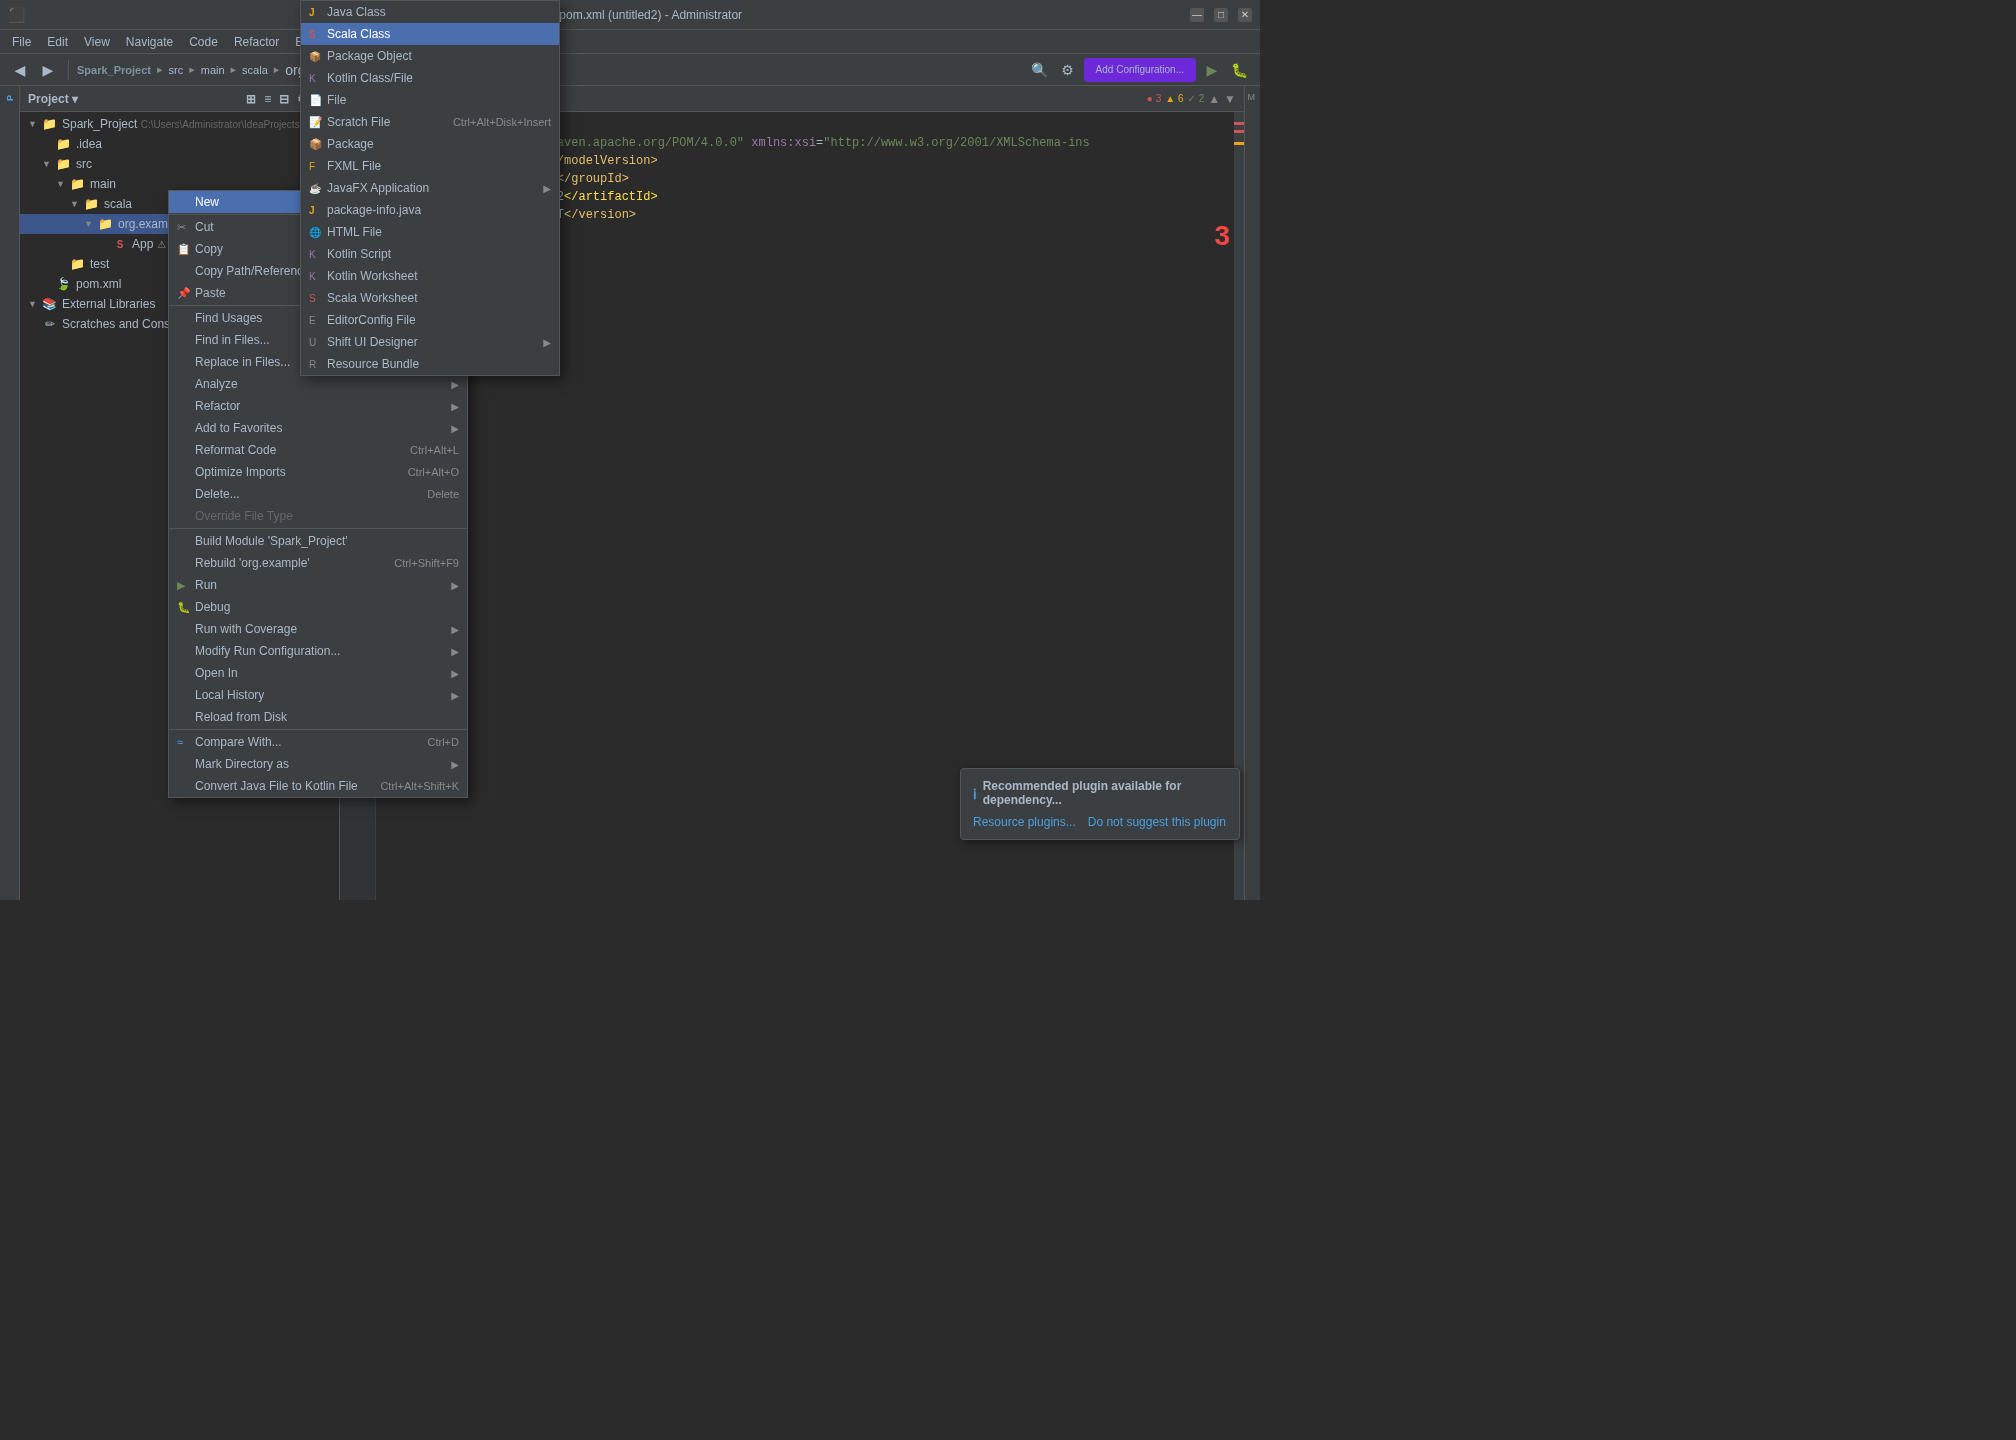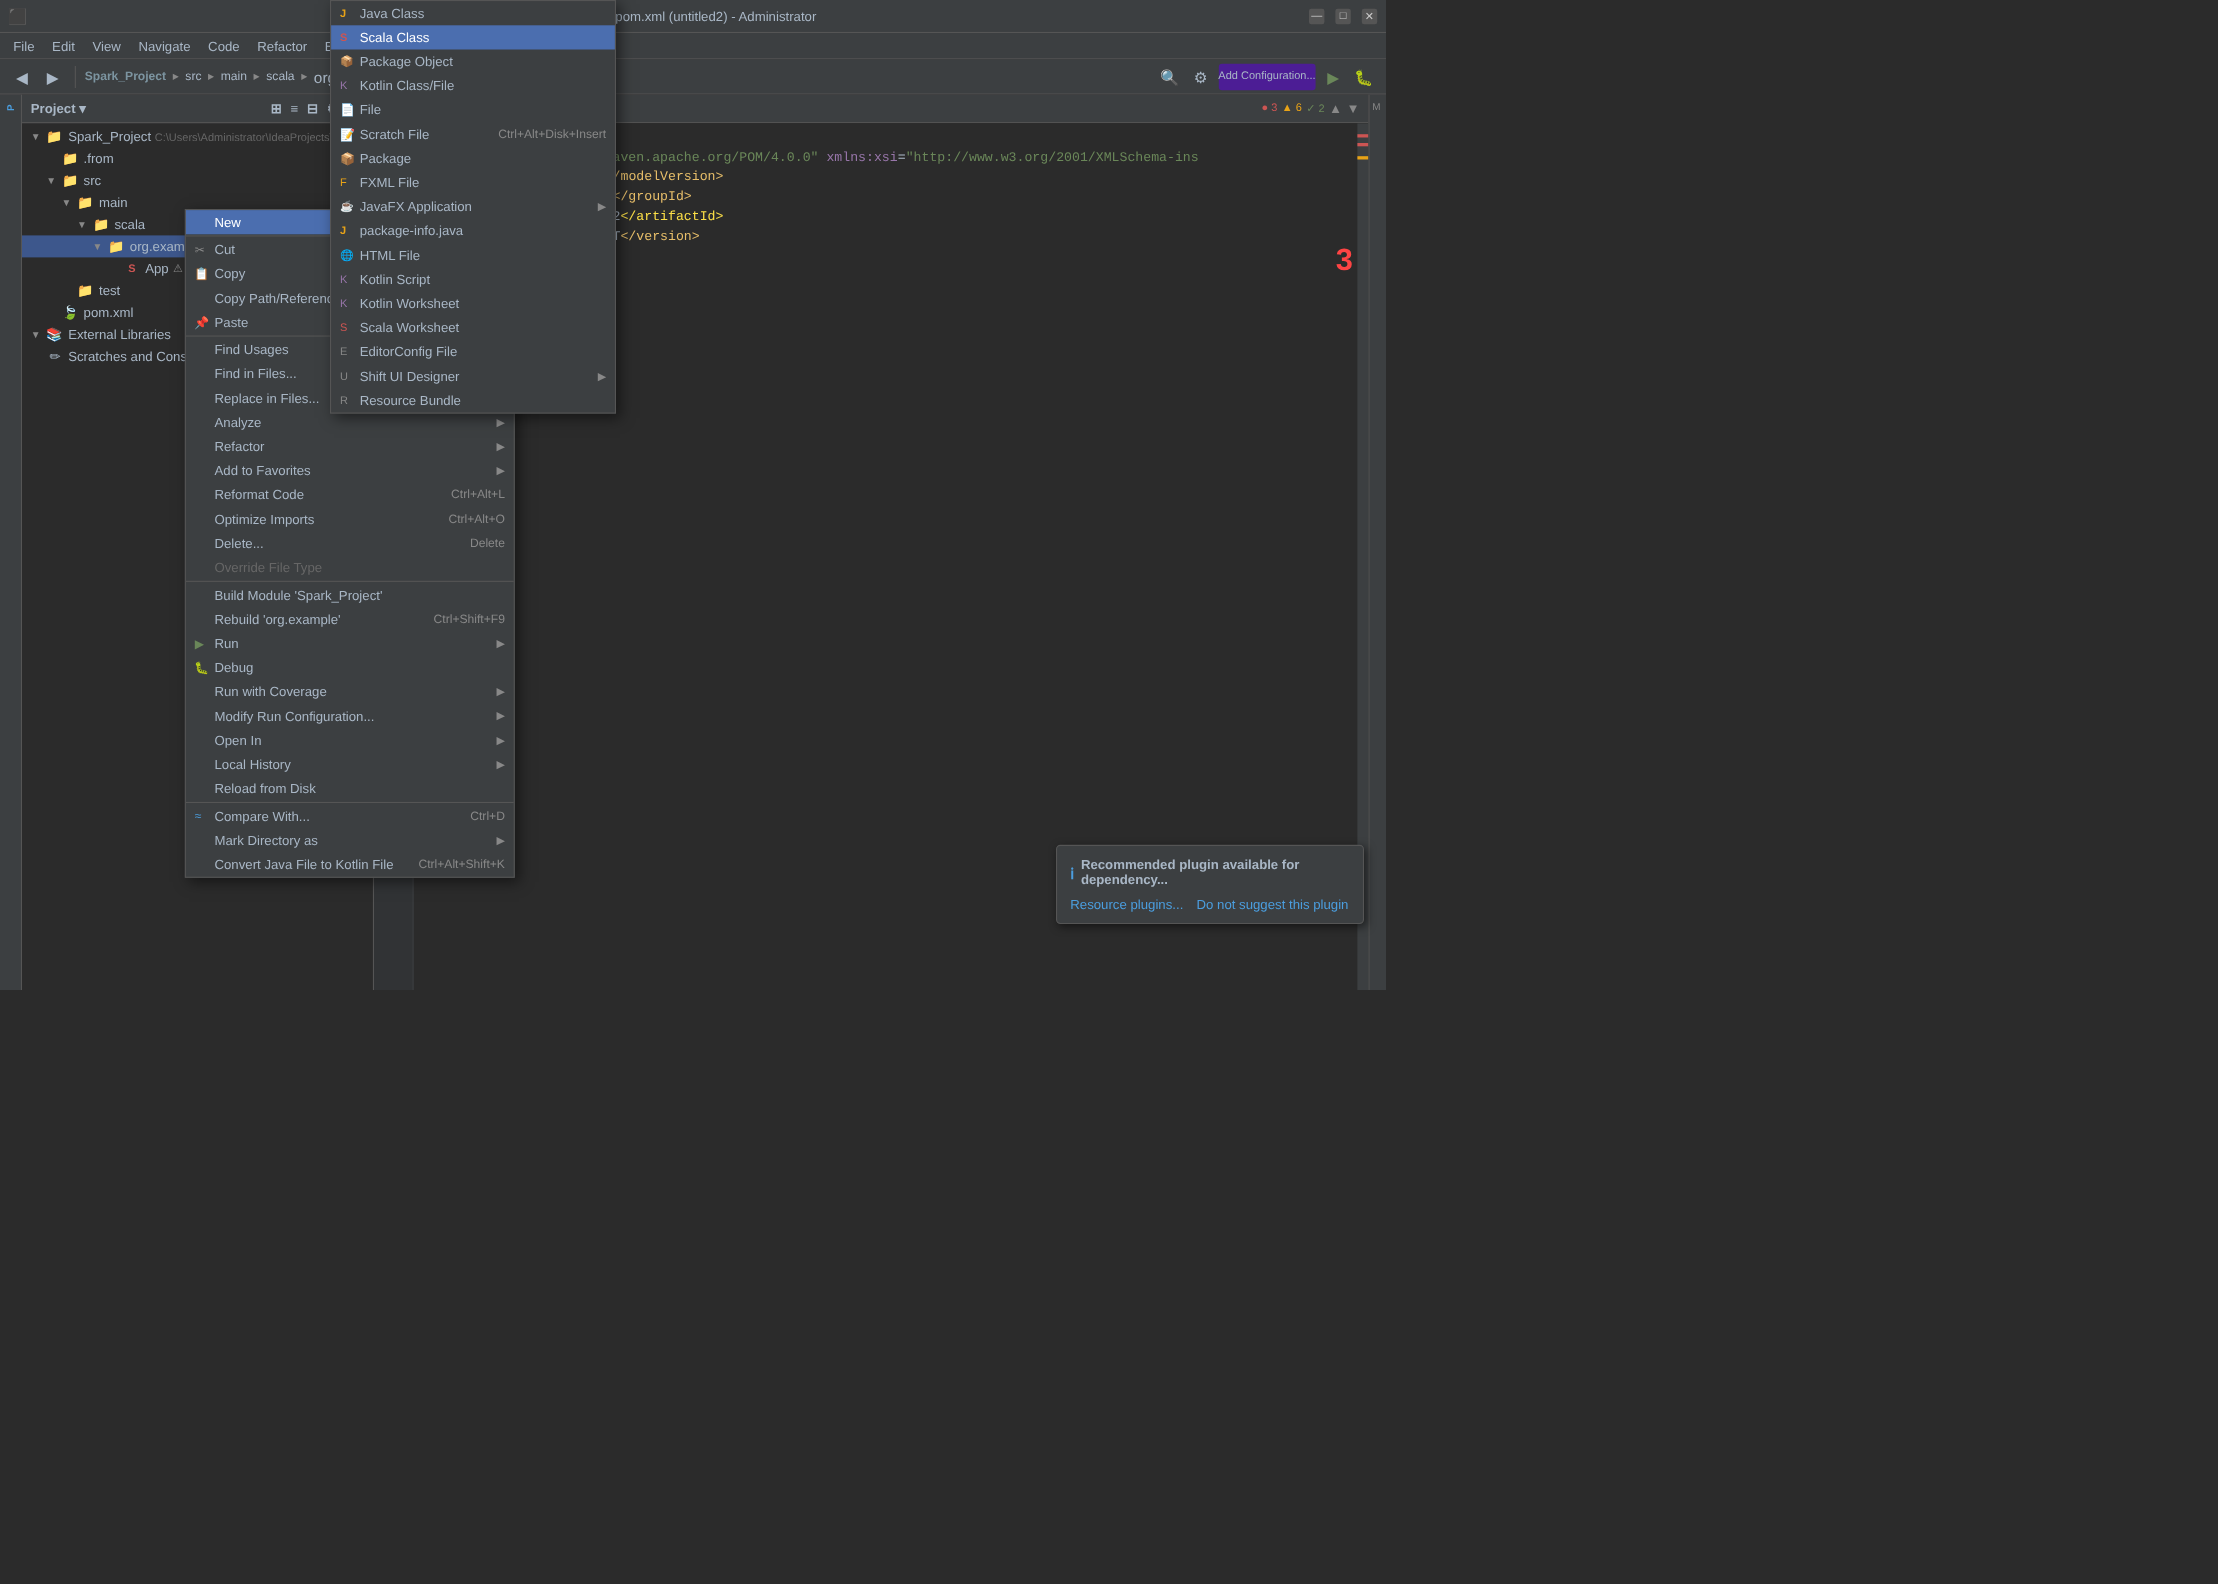--- a/index.html
+++ b/index.html
@@ -362,21 +362,21 @@
   <span style="font-size:11px; color:#a9b7c6;">main</span>
   <span style="font-size:11px; color:#888; margin: 0 2px;">▸</span>
   <span style="font-size:11px; color:#a9b7c6;">scala</span>
   <span style="font-size:11px; color:#888; margin: 0 2px;">▸</span>
   <span style="font-size:14px; color:#a9b7c6;">org</span>
   <span style="font-size:11px; color:#888; margin: 0 2px;">▸</span>
   <span style="font-size:11px; color:#a9b7c6; display:flex;align-items:center;gap:2px;">📁 example</span>
   <div style="margin-left:auto; display:flex; gap:4px; align-items:center;">
     <span class="toolbar-btn">🔍</span>
     <span class="toolbar-btn">⚙</span>
-    <span class="toolbar-btn" style="font-size:10px; background:#4c1d95; padding: 2px 0; border-radius:3px; width:auto;">Add Configuration...</span>
+    <span class="toolbar-btn" style="font-size:10px; background:#6d28d9; padding: 2px 12px; border-radius:3px; width:auto;">Add Configuration...</span>
     <span class="toolbar-btn" style="color:#6a8759;">▶</span>
     <span class="toolbar-btn" style="color:#cc5553;">🐛</span>
   </div>
 </div>
 
 <div style="display:flex; flex-direction:column; height: calc(100vh - 110px);">
   <div style="display:flex; flex:1; overflow:hidden;">
 
     <div class="left-icons">
       <div class="side-icon" style="color:#4b9edf; font-size:9px; writing-mode:vertical-rl; transform:rotate(180deg); font-weight:bold;">P</div>
@@ -396,21 +396,21 @@
       <div class="tree-area">
 
         <div class="tree-item">
           <span class="tree-arrow">▼</span>
           <span class="tree-icon icon-folder">📁</span>
           <span class="tree-label">Spark_Project <span style="color:#666; font-size:10px;">C:\Users\Administrator\IdeaProjects\</span></span>
         </div>
         <div class="tree-item" style="padding-left:22px;">
           <span class="tree-arrow"> </span>
           <span class="tree-icon icon-folder">📁</span>
-          <span class="tree-label">.from</span>
+          <span class="tree-label">.idea</span>
         </div>
         <div class="tree-item" style="padding-left:22px;">
           <span class="tree-arrow">▼</span>
           <span class="tree-icon icon-folder">📁</span>
           <span class="tree-label">src</span>
         </div>
         <div class="tree-item" style="padding-left:36px;">
           <span class="tree-arrow">▼</span>
           <span class="tree-icon icon-folder">📁</span>
           <span class="tree-label">main</span>

